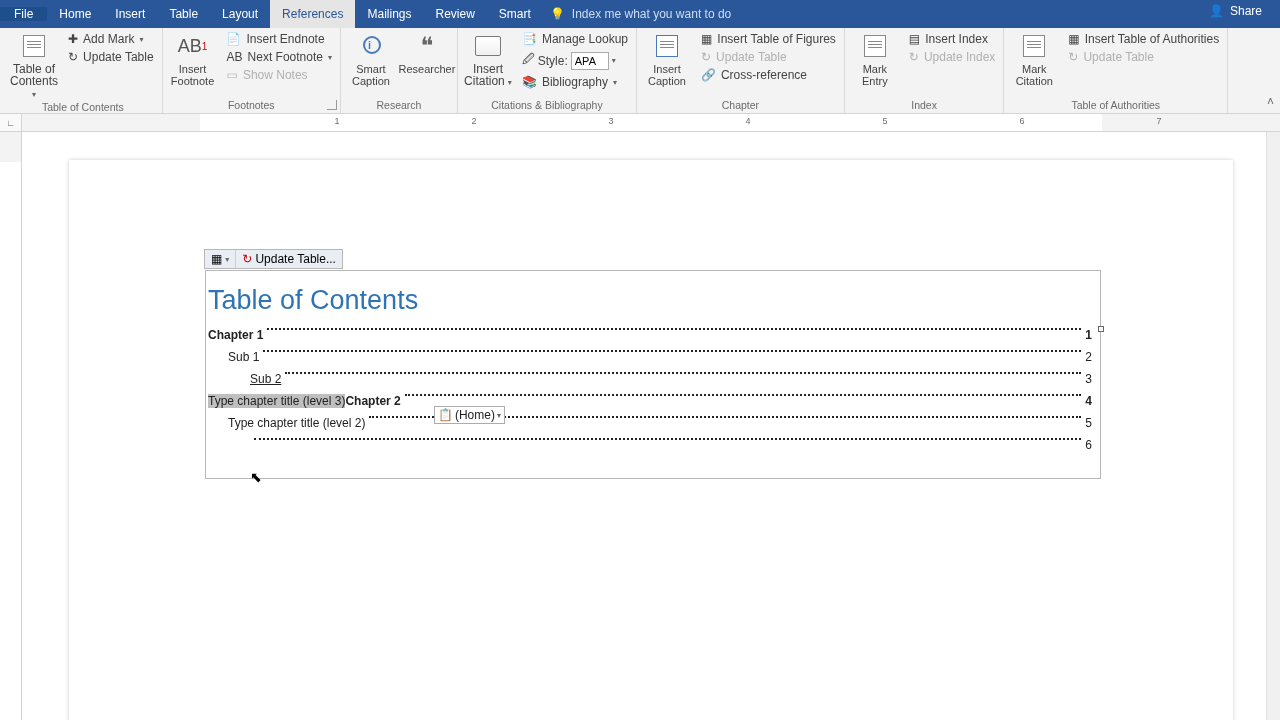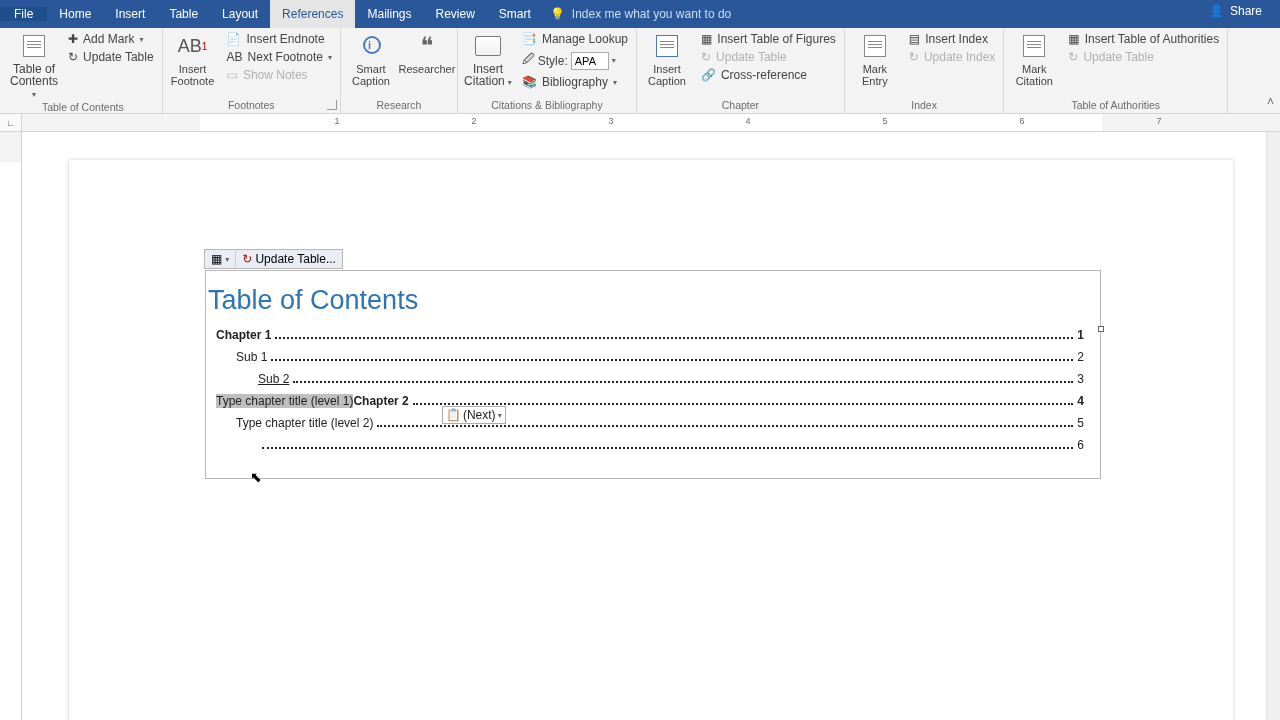--- a/index.html
+++ b/index.html
@@ -263,25 +263,25 @@
 }
 .toc-title {
   color: #2e74b5;
   font-family: "Calibri Light", "Segoe UI Light", sans-serif;
   font-size: 27px;
   font-weight: 400;
   margin-bottom: 12px;
 }
 .toc-line {
   display: flex;
-  align-items: flex-end;
+  align-items: flex-start;
   font-family: Calibri, "Segoe UI", sans-serif;
   font-size: 15px;
   color: #222;
-  margin: 8px 8px;
+  margin: 8px 0;
   white-space: nowrap;
 }
 .toc-line.l1 .entry { font-weight: bold; padding-left: 0; }
 .toc-line.l2 .entry { padding-left: 20px; }
 .toc-line.l3 .entry { padding-left: 42px; text-decoration: underline; }
 .toc-line .entry { flex-shrink: 0; }
 .toc-line .dots {
   flex: 1;
   border-bottom: 2px dotted #222;
   margin: 0 4px 3px 4px;
@@ -623,32 +623,32 @@
             <span class="dots"></span>
             <span class="pnum">2</span>
           </div>
           <div class="toc-line l3">
             <span class="entry">Sub 2</span>
             <span class="dots"></span>
             <span class="pnum">3</span>
           </div>
 
           <div class="toc-line l1">
-            <span class="entry" style="padding-left:0;font-weight:normal"><span class="sel">Type chapter title (level 1) </span></span>
+            <span class="entry" style="padding-left:0;font-weight:normal"><span class="sel">Type chapter title (level 3) </span></span>
             <span class="entry" style="padding-left:0">Chapter 2</span>
             <span class="dots"></span>
             <span class="pnum">4</span>
           </div>
           <div class="toc-line l2" style="position:relative">
             <span class="entry">Type chapter title (level 2)</span>
             <span class="dots"></span>
             <span class="pnum">5</span>
             <div class="paste-tag" style="left:226px; top:-10px;">
               <span style="color:#b36b00">📋</span>
-              <span>(Next)</span>
+              <span>(Home)</span>
               <span class="caret">▾</span>
             </div>
           </div>
           <div class="toc-line l3">
             <span class="entry"></span>
             <span class="dots"></span>
             <span class="pnum">6</span>
           </div>
 
           <span class="cursor-arrow" style="left:44px; top:198px;">⬉</span>

